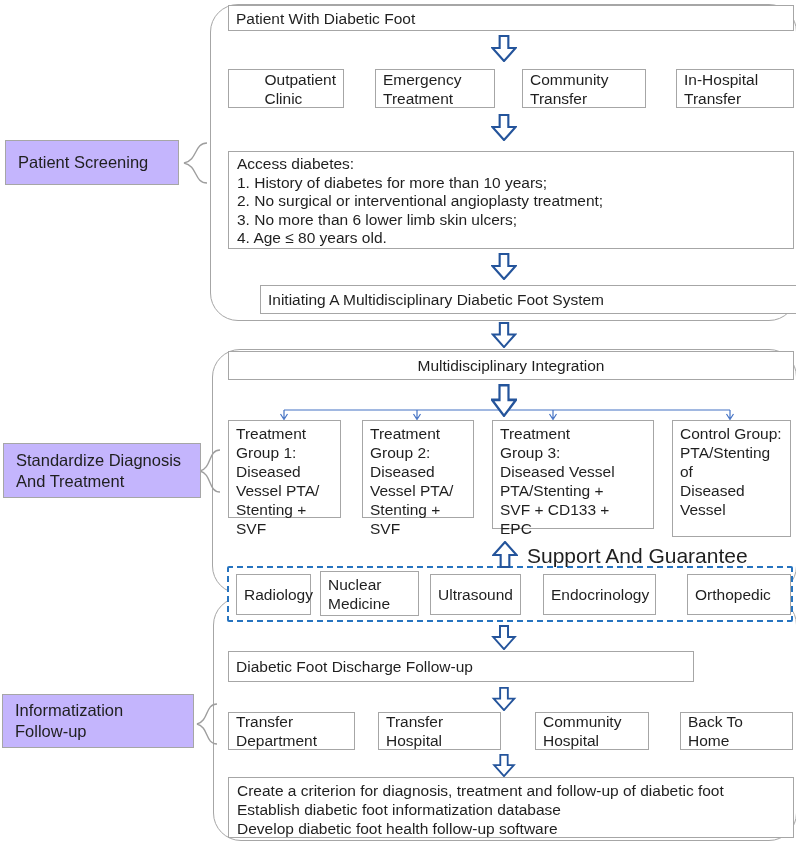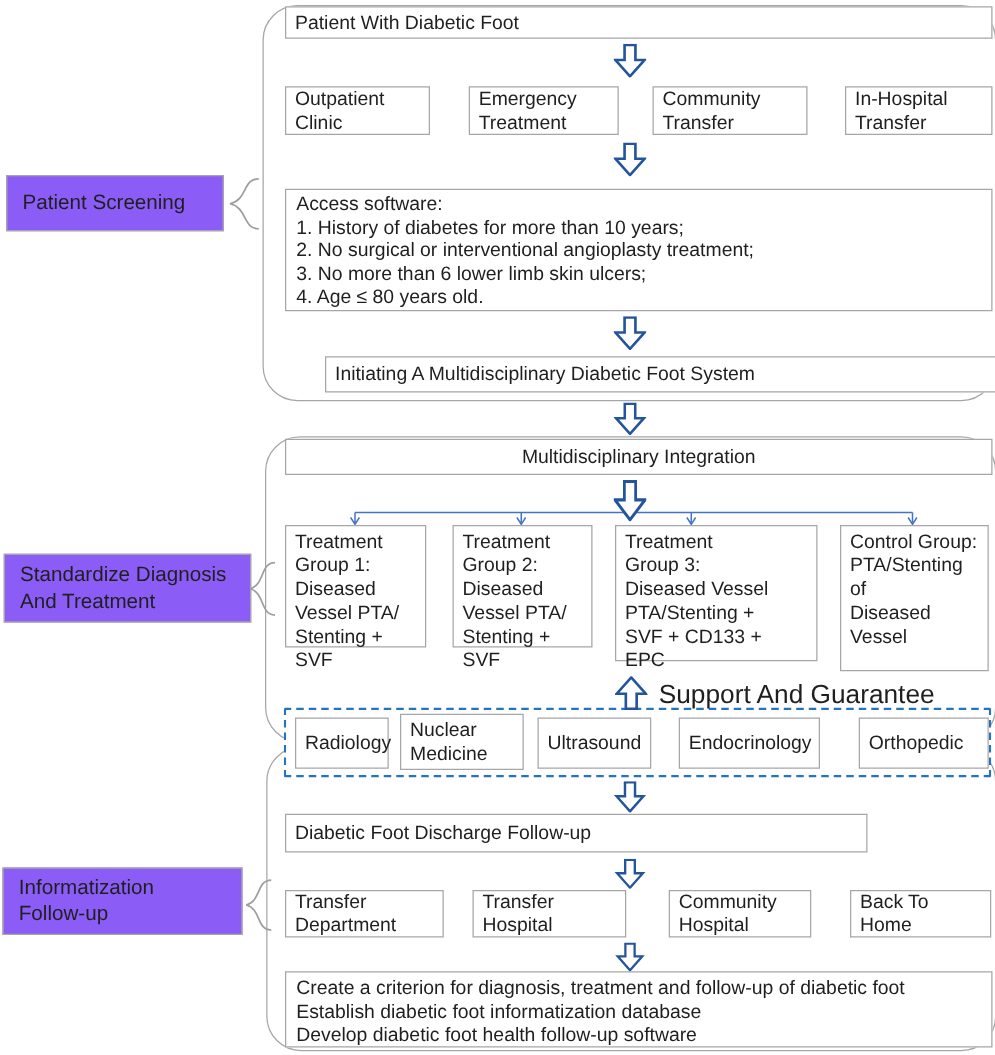--- a/index.html
+++ b/index.html
@@ -14,21 +14,21 @@
     position:absolute;background:#fff;border:1.2px solid #A6A6A6;box-sizing:border-box;
     font-size:15.5px;line-height:19px;white-space:pre-line;color:#1f1f1f;
     display:flex;align-items:center;padding:2px 7px;z-index:3;
   }
   .fbox.topalign{align-items:flex-start;padding-top:3px;}
   .textblock{
     position:absolute;background:#fff;border:1.2px solid #A6A6A6;box-sizing:border-box;
     font-size:15.5px;line-height:18.6px;padding:3px 8px;z-index:3;
   }
   .label-box{
-    position:absolute;background:#8b5cf6;border:1.2px solid #A6A6A6;box-sizing:border-box;
+    position:absolute;background:#c4b5fd;border:1.2px solid #A6A6A6;box-sizing:border-box;
     font-size:16.5px;line-height:21px;white-space:pre-line;display:flex;align-items:center;
     padding:2px 4px 2px 12px;z-index:3;
   }
   .arrow{position:absolute;z-index:4;}
   .brace{position:absolute;z-index:2;}
   .dashed-zone{
     position:absolute;left:227px;top:566px;width:566px;height:56px;background:#fff;
     border:2px dashed #2673BF;box-sizing:border-box;z-index:2;border-radius:2px;
   }
   .support-label{
@@ -69,21 +69,21 @@
   </svg>
 
   <div class="fbox" style="left:228px;top:5px;width:566px;height:26px;">
     <span>Patient With Diabetic Foot</span>
   </div>
 
   <svg class="arrow" style="left:491px;top:35px;" width="26" height="27" viewBox="0 0 26 28">
     <path d="M8.5 1 L17.5 1 L17.5 13.5 L25 13.5 L13 27 L1 13.5 L8.5 13.5 Z" fill="#fff" stroke="#24549B" stroke-width="2.2"></path>
   </svg>
 
-  <div class="fbox" style="left:228px;top:69px;width:116px;height:39px;">
+  <div class="fbox" style="left:228px;top:69px;width:116px;height:39px;justify-content:flex-end;">
     <span>Outpatient
 Clinic</span>
   </div>
   <div class="fbox" style="left:375px;top:69px;width:120px;height:39px;">
     <span>Emergency
 Treatment</span>
   </div>
   <div class="fbox" style="left:522px;top:69px;width:124px;height:39px;">
     <span>Community
 Transfer</span>
@@ -91,21 +91,21 @@
   <div class="fbox" style="left:676px;top:69px;width:118px;height:39px;">
     <span>In-Hospital
 Transfer</span>
   </div>
 
   <svg class="arrow" style="left:491px;top:114px;" width="26" height="27" viewBox="0 0 26 28">
     <path d="M8.5 1 L17.5 1 L17.5 13.5 L25 13.5 L13 27 L1 13.5 L8.5 13.5 Z" fill="#fff" stroke="#24549B" stroke-width="2.2"></path>
   </svg>
 
   <div class="textblock" style="left:228px;top:151px;width:566px;height:98px;">
-    <div>Access software:</div>
+    <div>Access diabetes:</div>
     <div>1. History of diabetes for more than 10 years;</div>
     <div>2. No surgical or interventional angioplasty treatment;</div>
     <div>3. No more than 6 lower limb skin ulcers;</div>
     <div>4. Age ≤ 80 years old.</div>
   </div>
 
   <svg class="arrow" style="left:491px;top:253px;" width="26" height="27" viewBox="0 0 26 28">
     <path d="M8.5 1 L17.5 1 L17.5 13.5 L25 13.5 L13 27 L1 13.5 L8.5 13.5 Z" fill="#fff" stroke="#24549B" stroke-width="2.2"></path>
   </svg>
 

